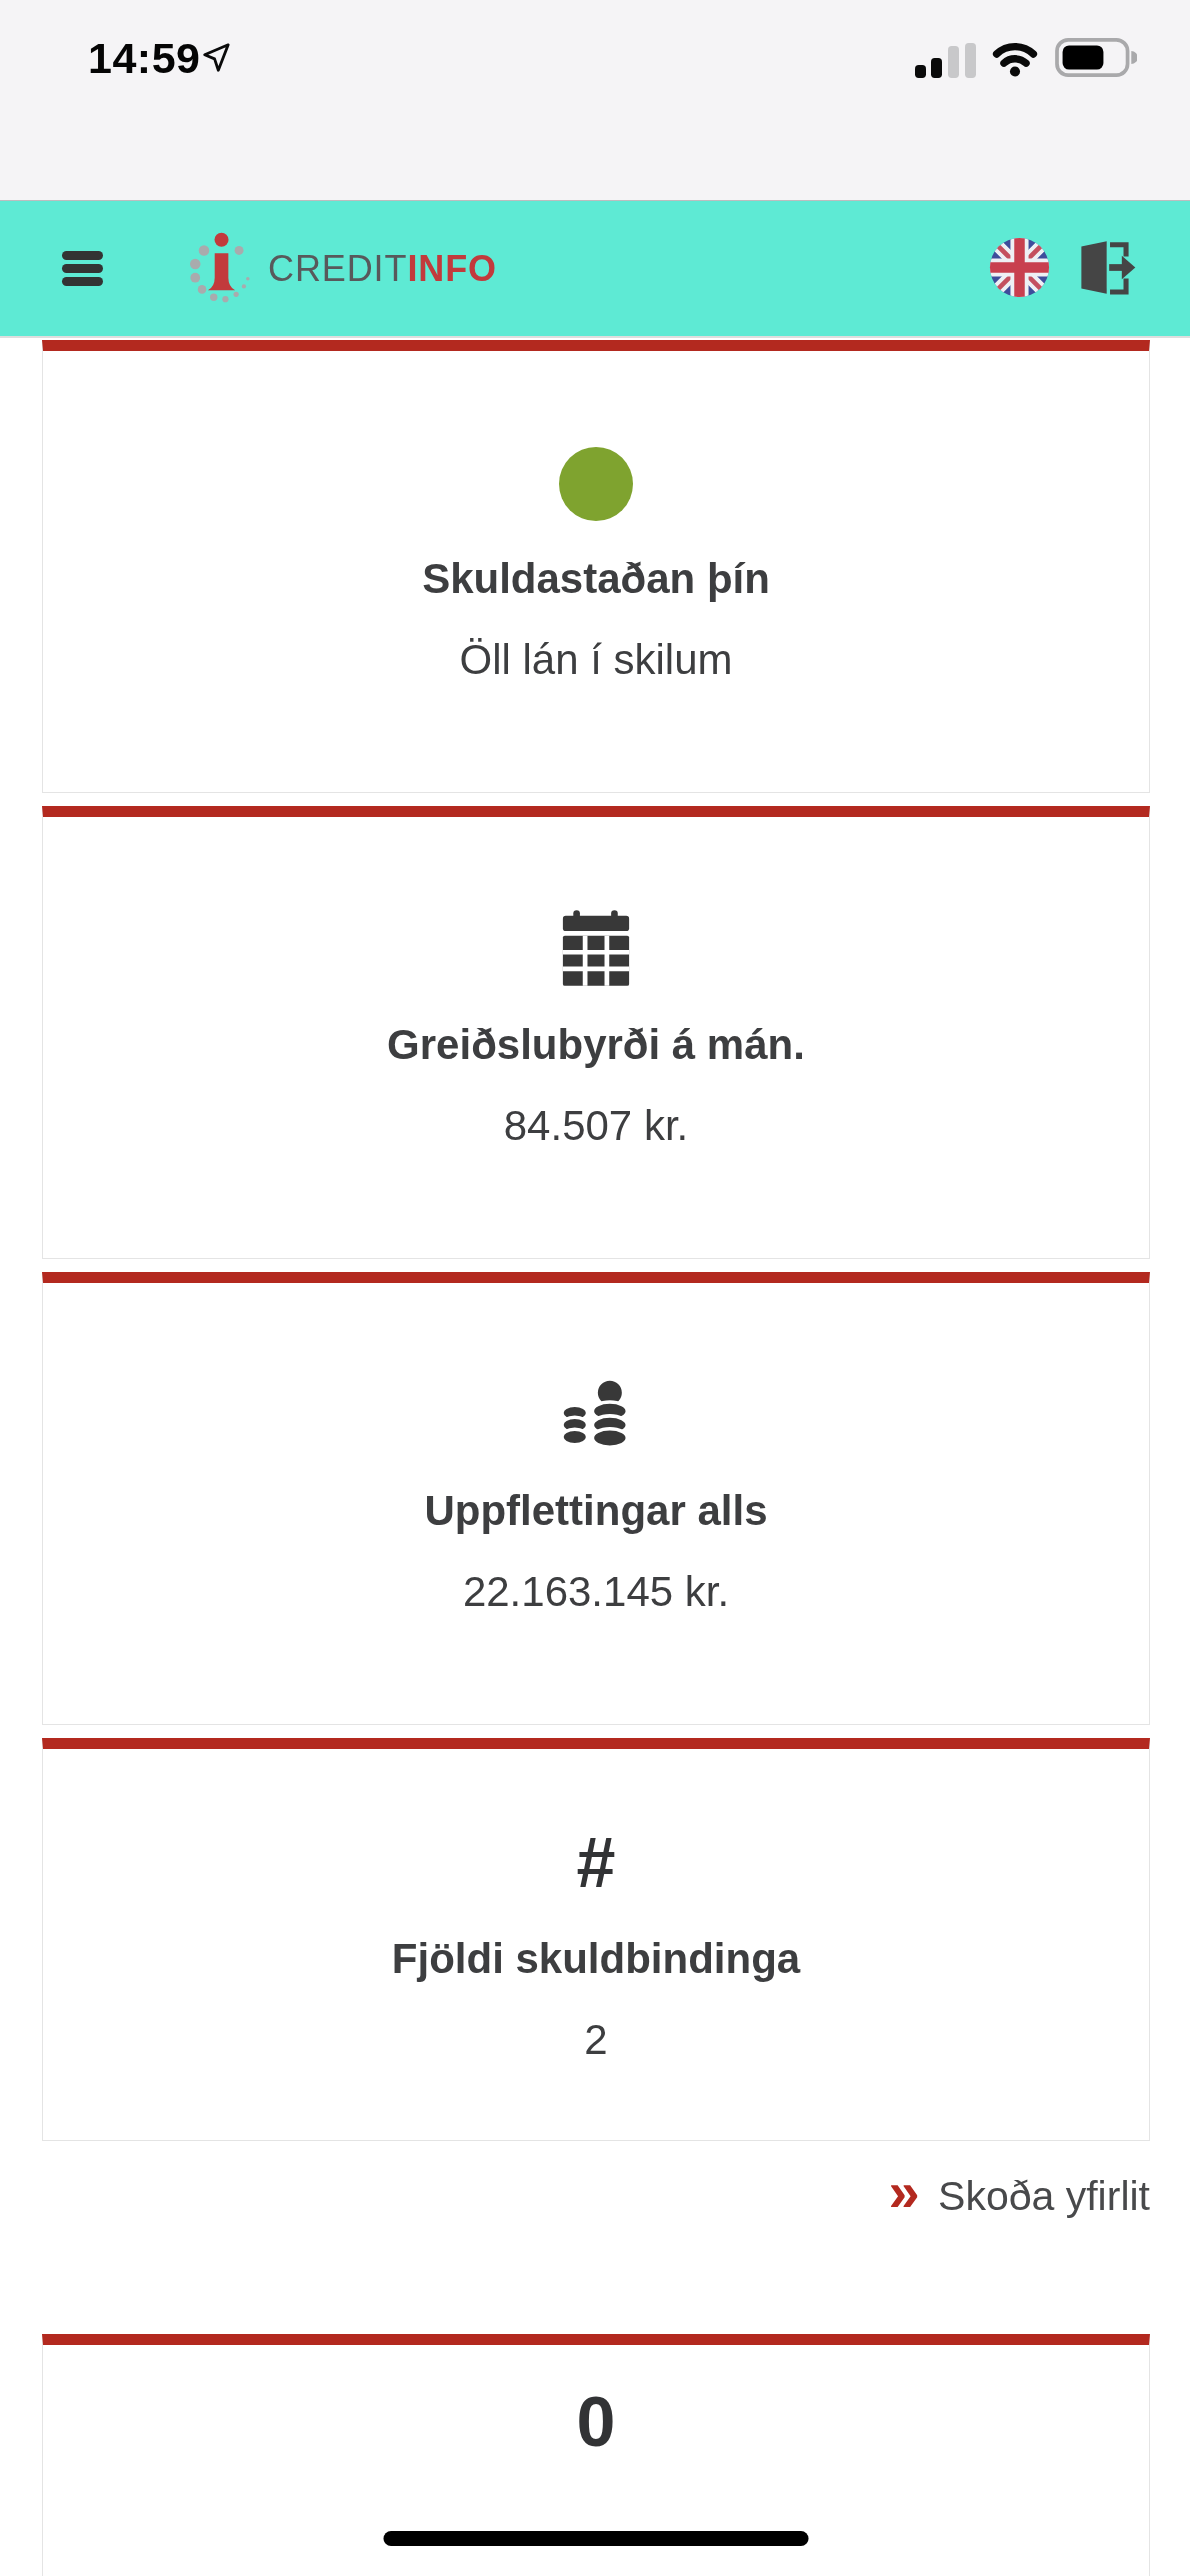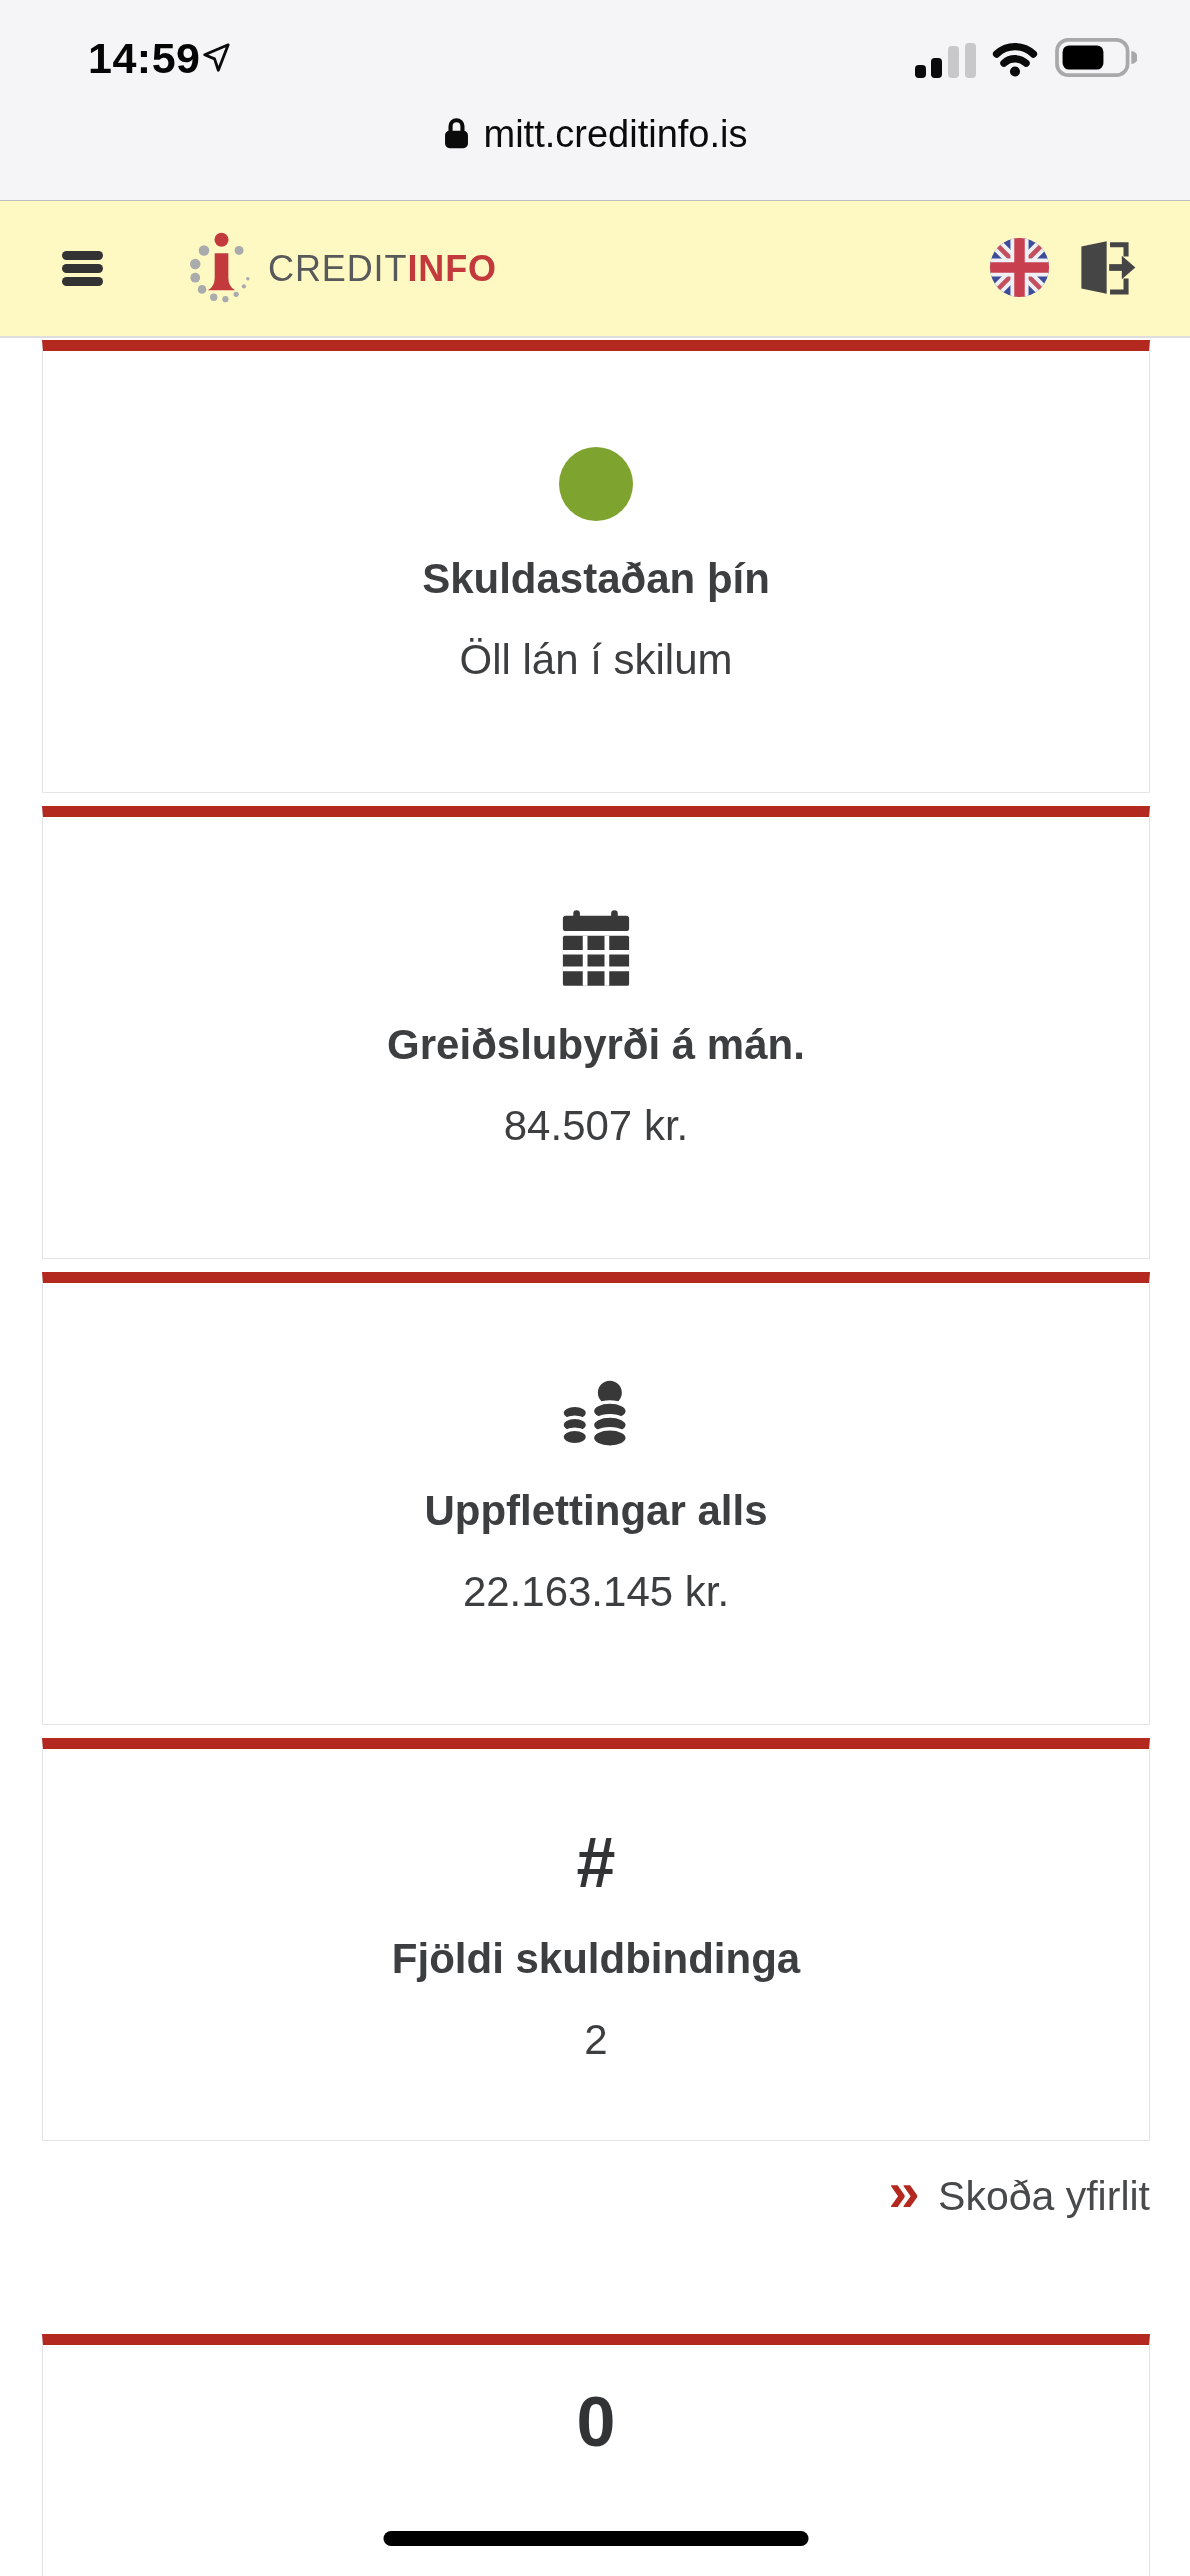--- a/index.html
+++ b/index.html
@@ -14,21 +14,21 @@
   .status-row{display:flex;justify-content:space-between;align-items:center;padding:28px 54px 0 88px;height:61px;}
   .time-wrap{display:flex;align-items:center;}
   .time{font-size:43px;font-weight:700;color:#050505;letter-spacing:0.5px;}
   .status-icons{display:flex;align-items:flex-end;gap:16.7px;}
   .sig{display:flex;align-items:flex-end;gap:5.6px;padding-bottom:1.9px;}
   .sig i{display:block;width:11px;border-radius:3.7px;background:#0a0a0a;}
   .sig i.dim{background:#c8c8ca;}
   .url-row{display:flex;justify-content:center;align-items:center;gap:15px;margin-top:24px;}
   .url-text{font-size:38px;color:#0b0b0b;}
   
-  .site-header{height:135px;background:#fef9c3;border-bottom:2.8px solid #dedede;display:flex;align-items:center;padding:0 54px 0 62px;}
+  .site-header{height:135px;background:#5eead4;border-bottom:2.8px solid #dedede;display:flex;align-items:center;padding:0 54px 0 62px;}
   .hamburger{display:flex;flex-direction:column;gap:4.6px;cursor:pointer;}
   .hamburger i{display:block;width:41px;height:8.3px;border-radius:4.6px;background:#333;}
   .logo{display:flex;align-items:center;gap:11px;margin-left:85px;}
   .logo-text{font-size:36px;letter-spacing:0.9px;color:#58595b;}
   .logo-text b{color:#c23a3c;font-weight:800;}
   .header-right{margin-left:auto;display:flex;align-items:center;gap:28px;}
   
   .content{padding:1.9px 41px 0 42px;}
   .card{
     background:#fff;border:1.9px solid #e4e4e4;border-top:11px solid #b3291f;
@@ -80,29 +80,20 @@
         </svg>
       </span>
       <span>
         <svg width="82" height="39" viewBox="0 0 88 42">
           <rect x="2" y="2" width="76" height="38" rx="12" fill="none" stroke="#a9a9ab" stroke-width="4"></rect>
           <rect x="8" y="8" width="44" height="26" rx="7" fill="#000"></rect>
           <path d="M82 14 a7 7 0 0 1 0 14 z" fill="#a9a9ab"></path>
         </svg>
       </span>
     </div>
-  </div>
-  <div class="url-row">
-    <span>
-      <svg width="25" height="33" viewBox="0 0 27 36">
-        <path d="M7 16 v-6 a6.5 6.5 0 0 1 13 0 v6" fill="none" stroke="#0b0b0b" stroke-width="4.5"></path>
-        <rect x="1" y="15" width="25" height="19" rx="5" fill="#0b0b0b"></rect>
-      </svg>
-    </span>
-    <span class="url-text">mitt.creditinfo.is</span>
   </div>
 </div>
 
 <div class="site-header">
   <div class="hamburger">
       <i></i>
       <i></i>
       <i></i>
     </div>
   <div class="logo">

